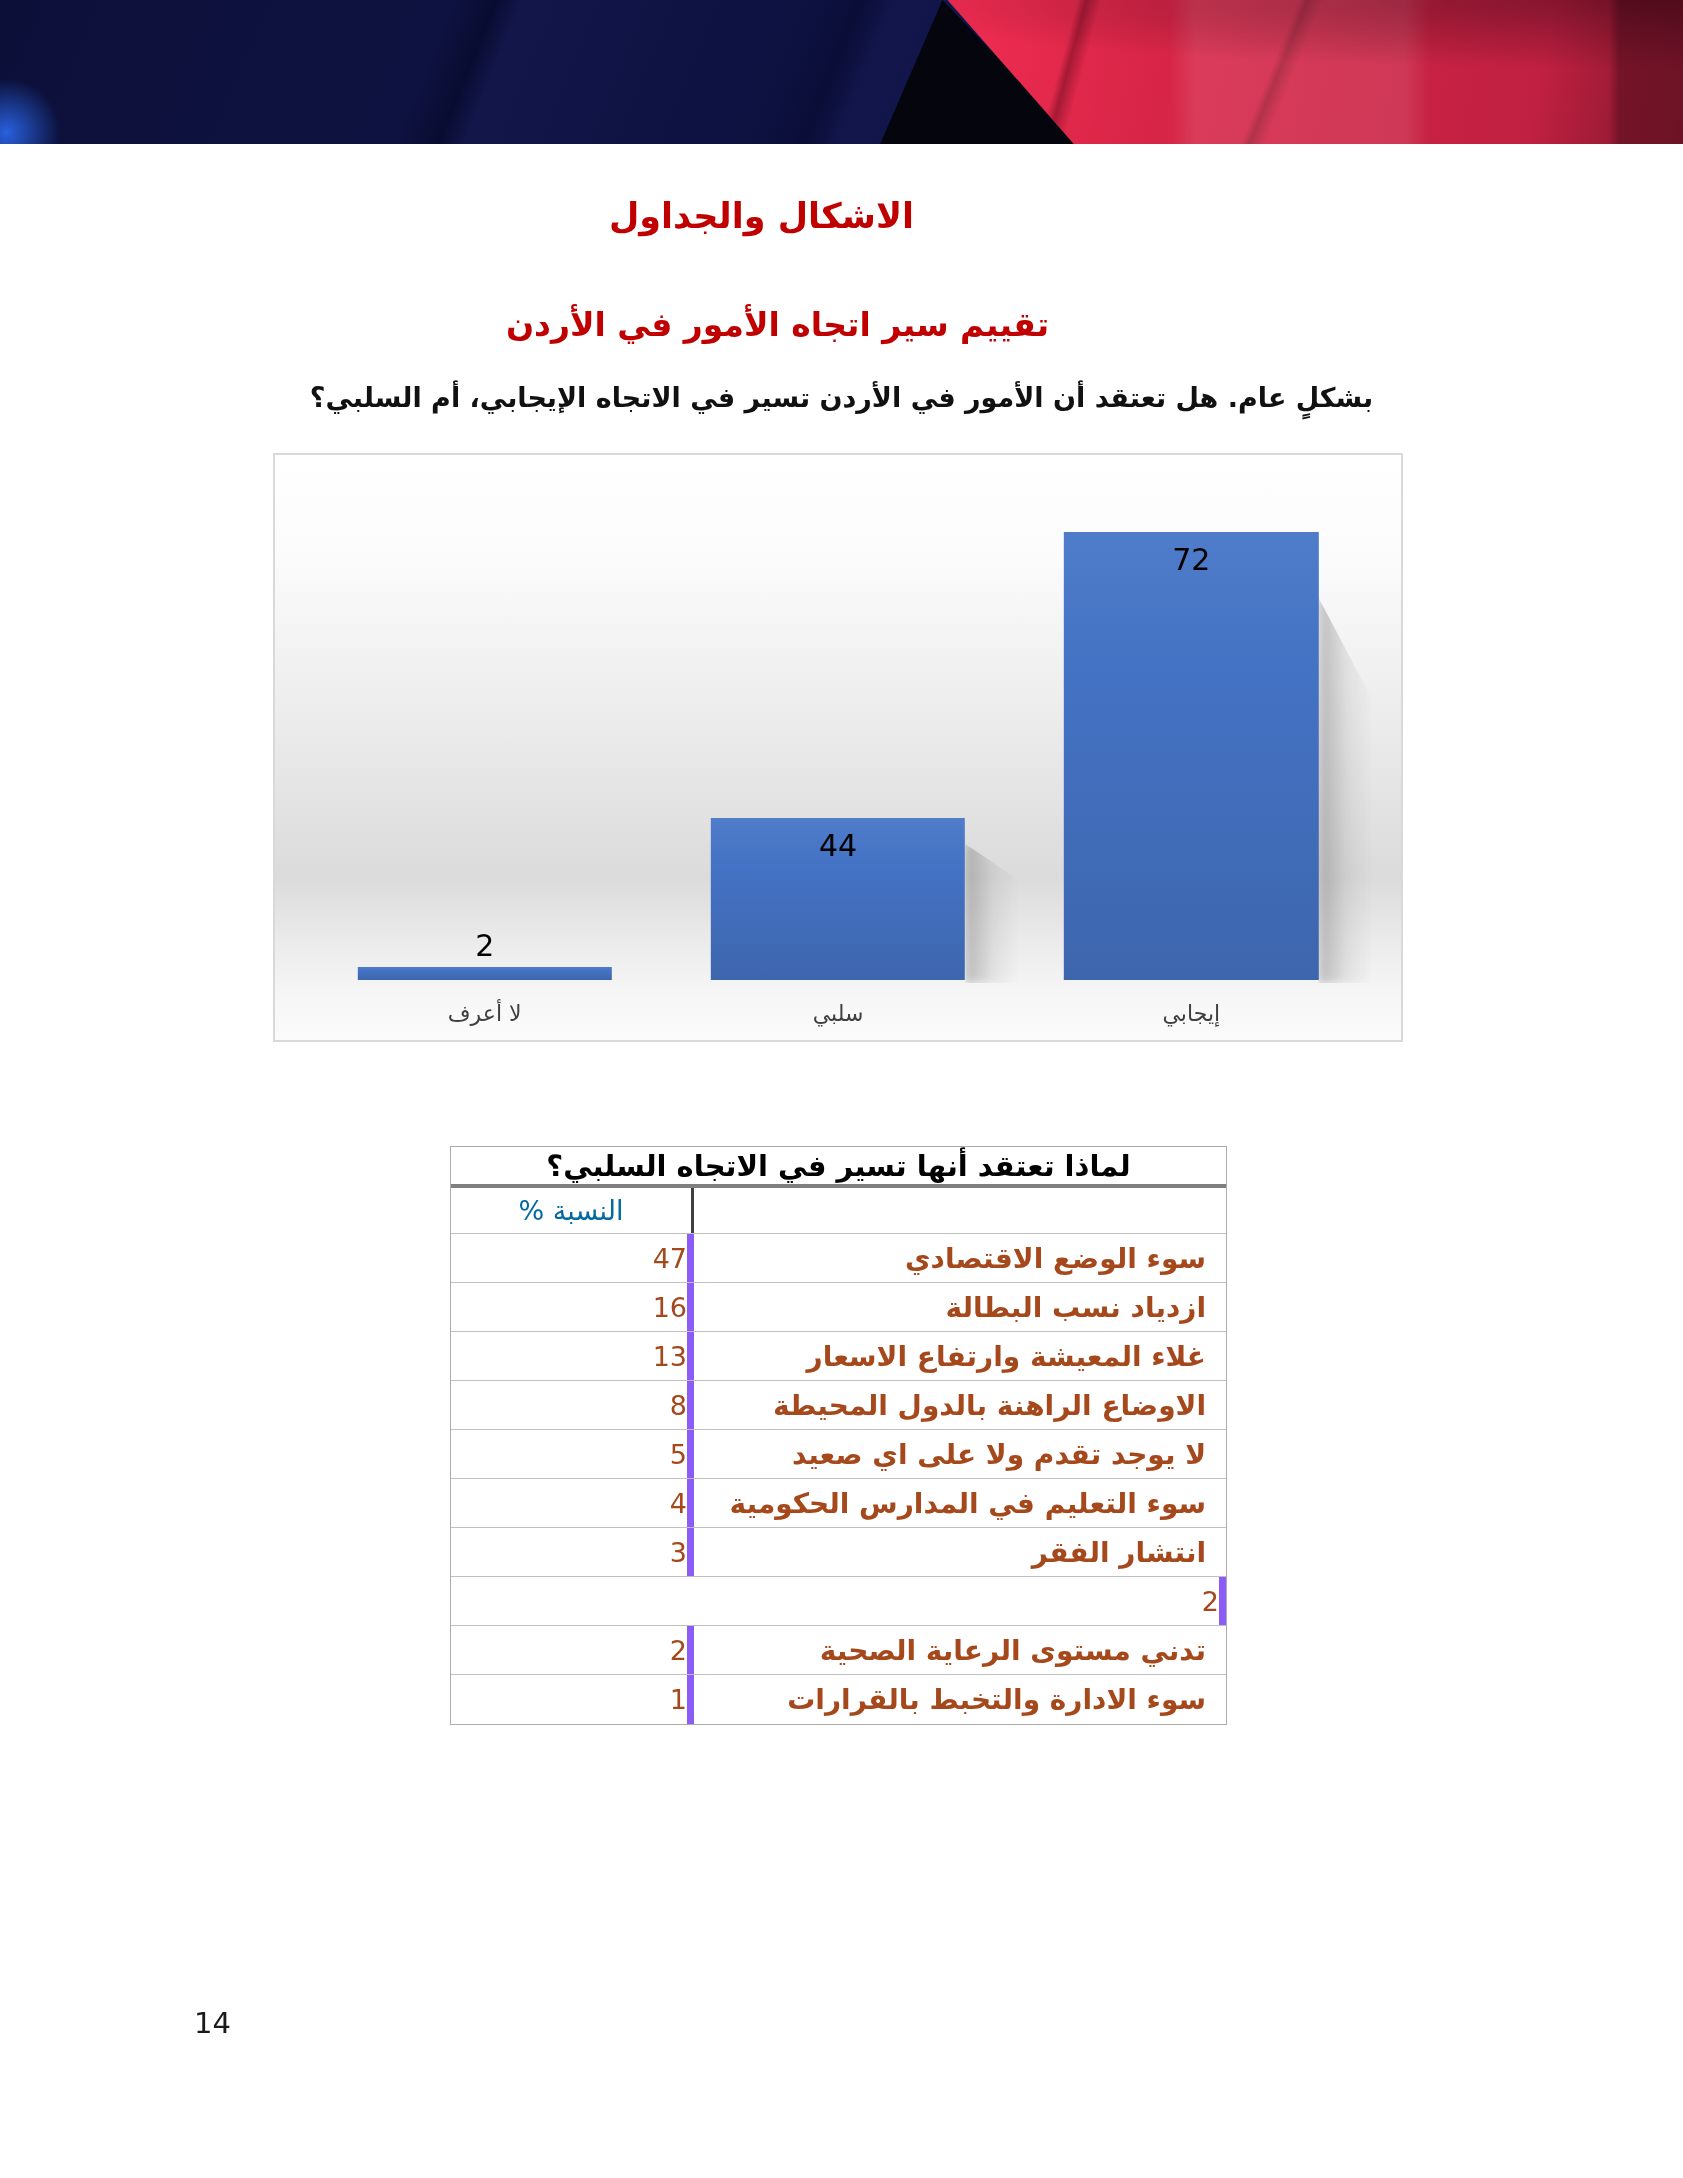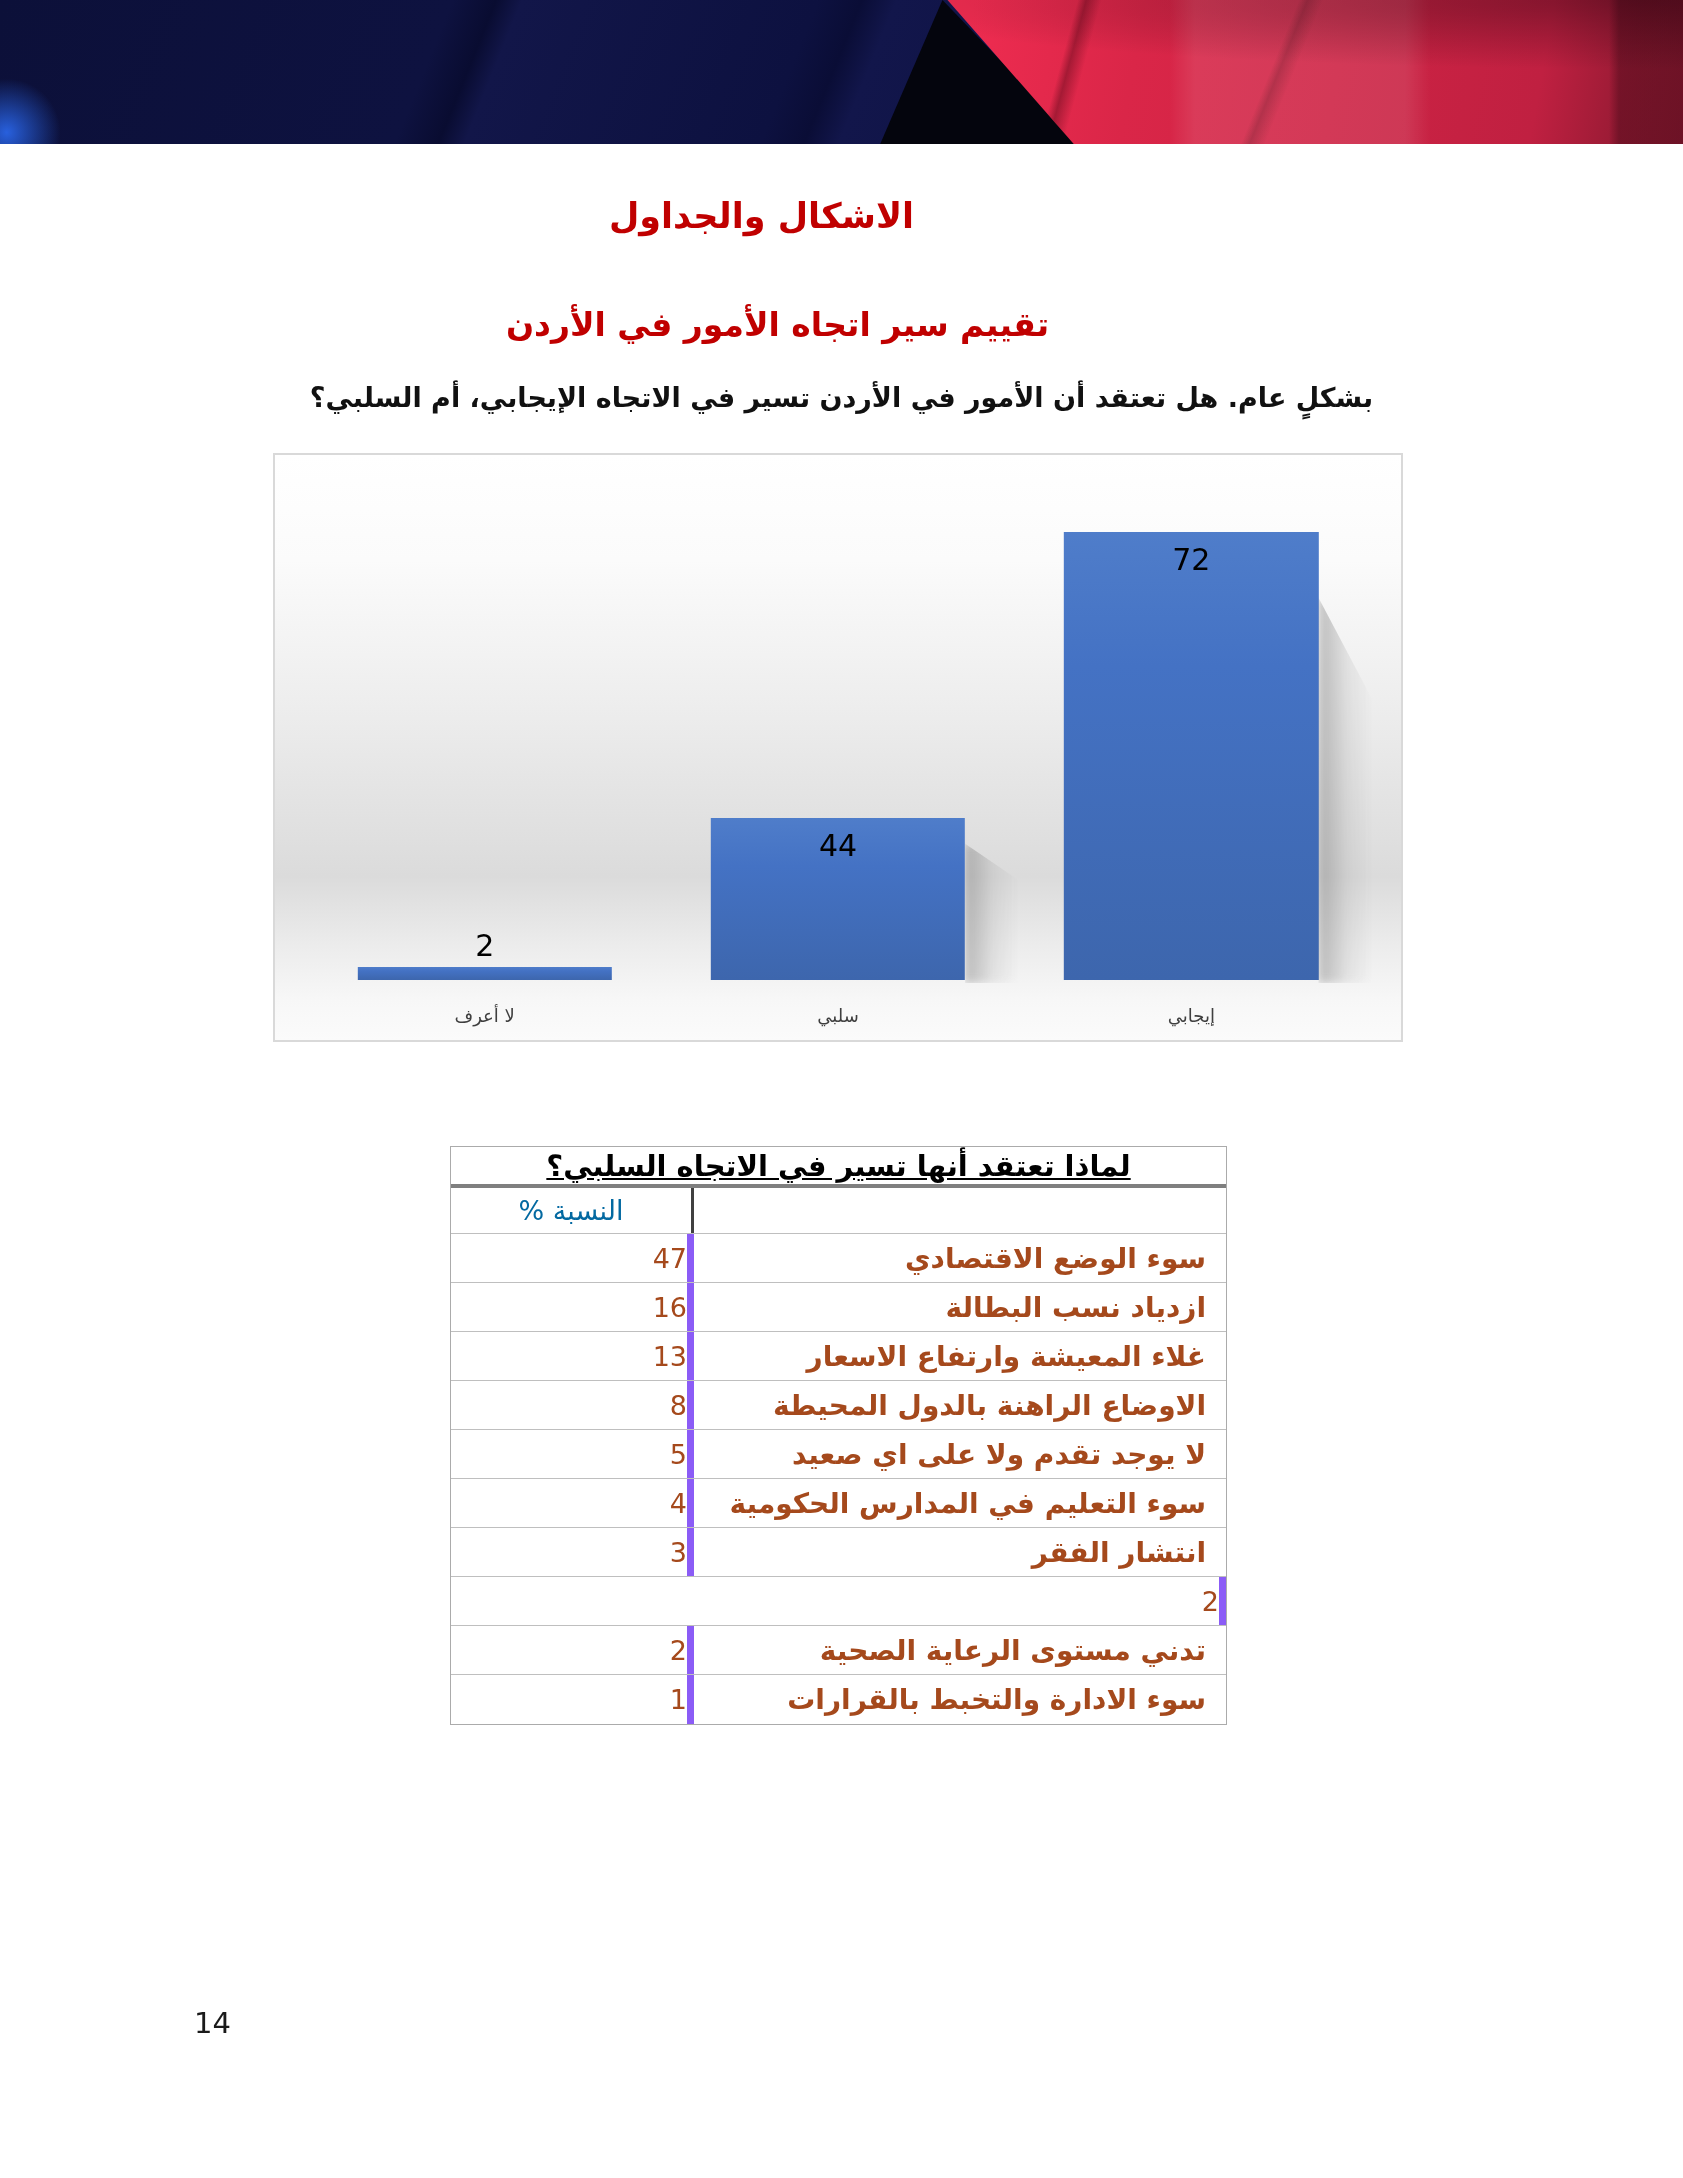--- a/index.html
+++ b/index.html
@@ -40,28 +40,28 @@
   .plot{position:absolute;inset:0;display:flex;flex-direction:row-reverse;padding:0 33px;}
   .slot{position:relative;flex:1 1 0;}
   .bar{position:absolute;left:50%;transform:translateX(-50%);bottom:60px;width:72%;
        background:linear-gradient(180deg,#4f7dca 0%,var(--bar-color) 30%,#3d66ad 100%);}
   .bar-shadow{position:absolute;left:100%;bottom:-3px;width:53px;height:86%;
        background:linear-gradient(to right, rgba(100,100,100,0.40), rgba(150,150,150,0.16) 55%, rgba(190,190,190,0));
        clip-path:polygon(0 0,100% 26%,100% 100%,0 100%);filter:blur(4px);}
   .bar-val{position:absolute;left:0;width:100%;text-align:center;color:#000;
        font-weight:normal;font-size:30px;}
   .x-label{position:absolute;left:0;bottom:14px;width:100%;text-align:center;color:#3f3f3f;
-       font-size:18px;direction:rtl;}
+       font-size:22px;direction:rtl;}
 
   
   .rtable{position:absolute;left:450px;top:1146px;width:777px;box-sizing:border-box;
     border:1px solid #ababab;background:#ffffff;direction:rtl;}
   .trow{display:flex;box-sizing:border-box;}
   .title-row{height:41px;border-bottom:4px solid #7f7f7f;align-items:center;justify-content:center;
-    font-size:29px;font-weight:bold;color:#000;text-decoration:underline;}
+    font-size:29px;font-weight:bold;color:#000;}
   .header-row{height:46px;border-bottom:1px solid #bfbfbf;}
   .data-row{height:49px;border-bottom:1px solid #bfbfbf;}
   .trow:last-child{border-bottom:none;}
   .tcell{box-sizing:border-box;display:flex;align-items:center;}
   .cell-label{flex:1 1 auto;justify-content:flex-start;padding-right:20px;
     color:var(--table-brown);font-weight:bold;font-size:28px;}
   .cell-value{flex:0 0 243px;border-right:7px solid #8b5cf6;justify-content:flex-start;
     padding-right:36px;color:var(--table-brown);font-size:27px;direction:ltr;
     justify-content:flex-end;padding-left:16px;padding-right:0;}
   .cell-pct-header{flex:0 0 243px;border-right:3px solid #404040;justify-content:center;

